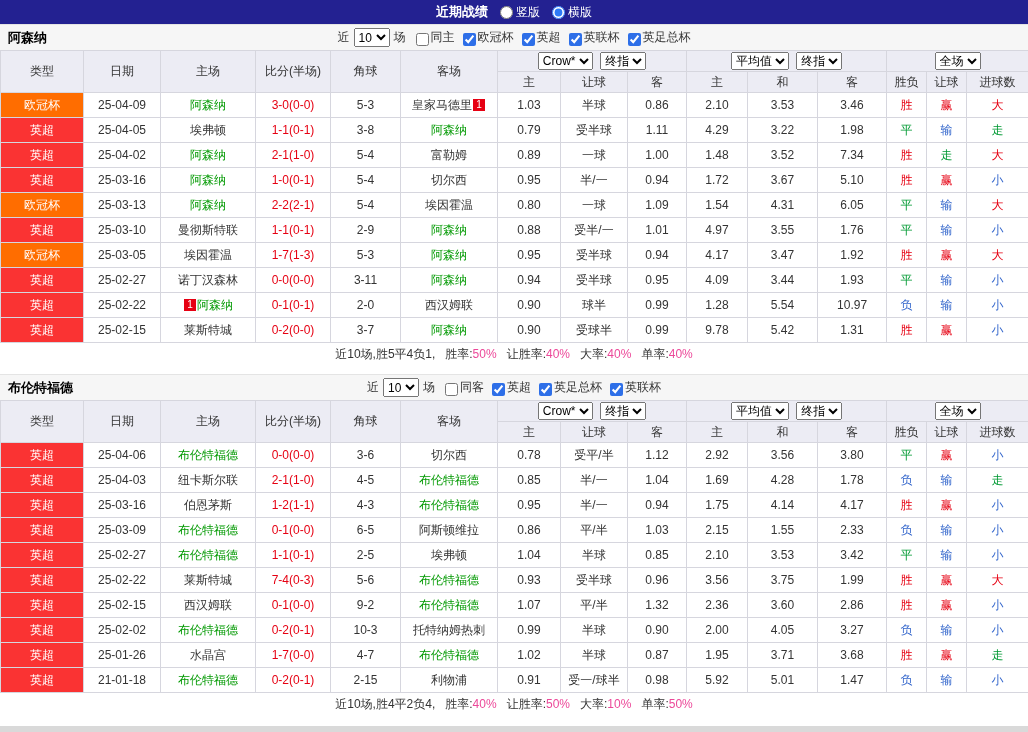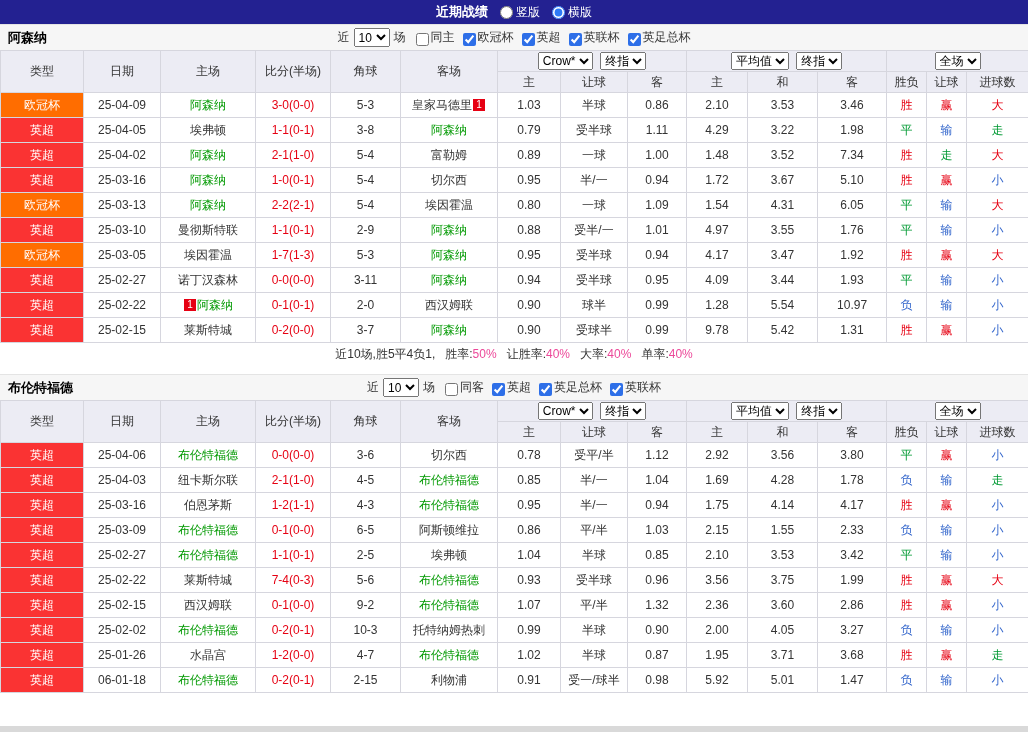--- a/index.html
+++ b/index.html
@@ -533,49 +533,56 @@
             <td>4.05</td>
             <td>3.27</td>
             <td class="res" style="color: rgb(51, 102, 204);">负</td>
             <td class="res" style="color: rgb(51, 102, 204);">输</td>
             <td class="res" style="color: rgb(51, 102, 204);">小</td>
           </tr>
           <tr>
             <td class="type-cell" style="background: rgb(250, 51, 51);">英超</td>
             <td>25-01-26</td>
             <td><span class="team">水晶宫</span></td>
-            <td class="score">1-2(0-0)</td>
+            <td class="score">1-7(0-0)</td>
             <td>4-7</td>
             <td><span class="team focus">布伦特福德</span></td>
             <td>1.02</td>
             <td>半球</td>
             <td>0.87</td>
             <td>1.95</td>
             <td>3.71</td>
             <td>3.68</td>
             <td class="res" style="color: rgb(230, 0, 18);">胜</td>
             <td class="res" style="color: rgb(230, 0, 18);">赢</td>
             <td class="res" style="color: rgb(0, 153, 51);">走</td>
           </tr>
           <tr>
             <td class="type-cell" style="background: rgb(250, 51, 51);">英超</td>
-            <td>06-01-18</td>
+            <td>21-01-18</td>
             <td><span class="team focus">布伦特福德</span></td>
             <td class="score">0-2(0-1)</td>
             <td>2-15</td>
             <td><span class="team">利物浦</span></td>
             <td>0.91</td>
             <td>受一/球半</td>
             <td>0.98</td>
             <td>5.92</td>
             <td>5.01</td>
             <td>1.47</td>
             <td class="res" style="color: rgb(51, 102, 204);">负</td>
             <td class="res" style="color: rgb(51, 102, 204);">输</td>
             <td class="res" style="color: rgb(51, 102, 204);">小</td>
           </tr>
         </tbody>
     </table>
 
+    <div class="summary">
+      <span class="rec">近10场,胜4平2负4,</span>
+      <span class="stat"><span>胜率:</span><span class="val">40%</span></span>
+      <span class="stat"><span>让胜率:</span><span class="val">50%</span></span>
+      <span class="stat"><span>大率:</span><span class="val">10%</span></span>
+      <span class="stat"><span>单率:</span><span class="val">50%</span></span>
+    </div>
   </div>
 
   <div class="page-bottom-bar"></div>
 </div>
 
 </body></html>

